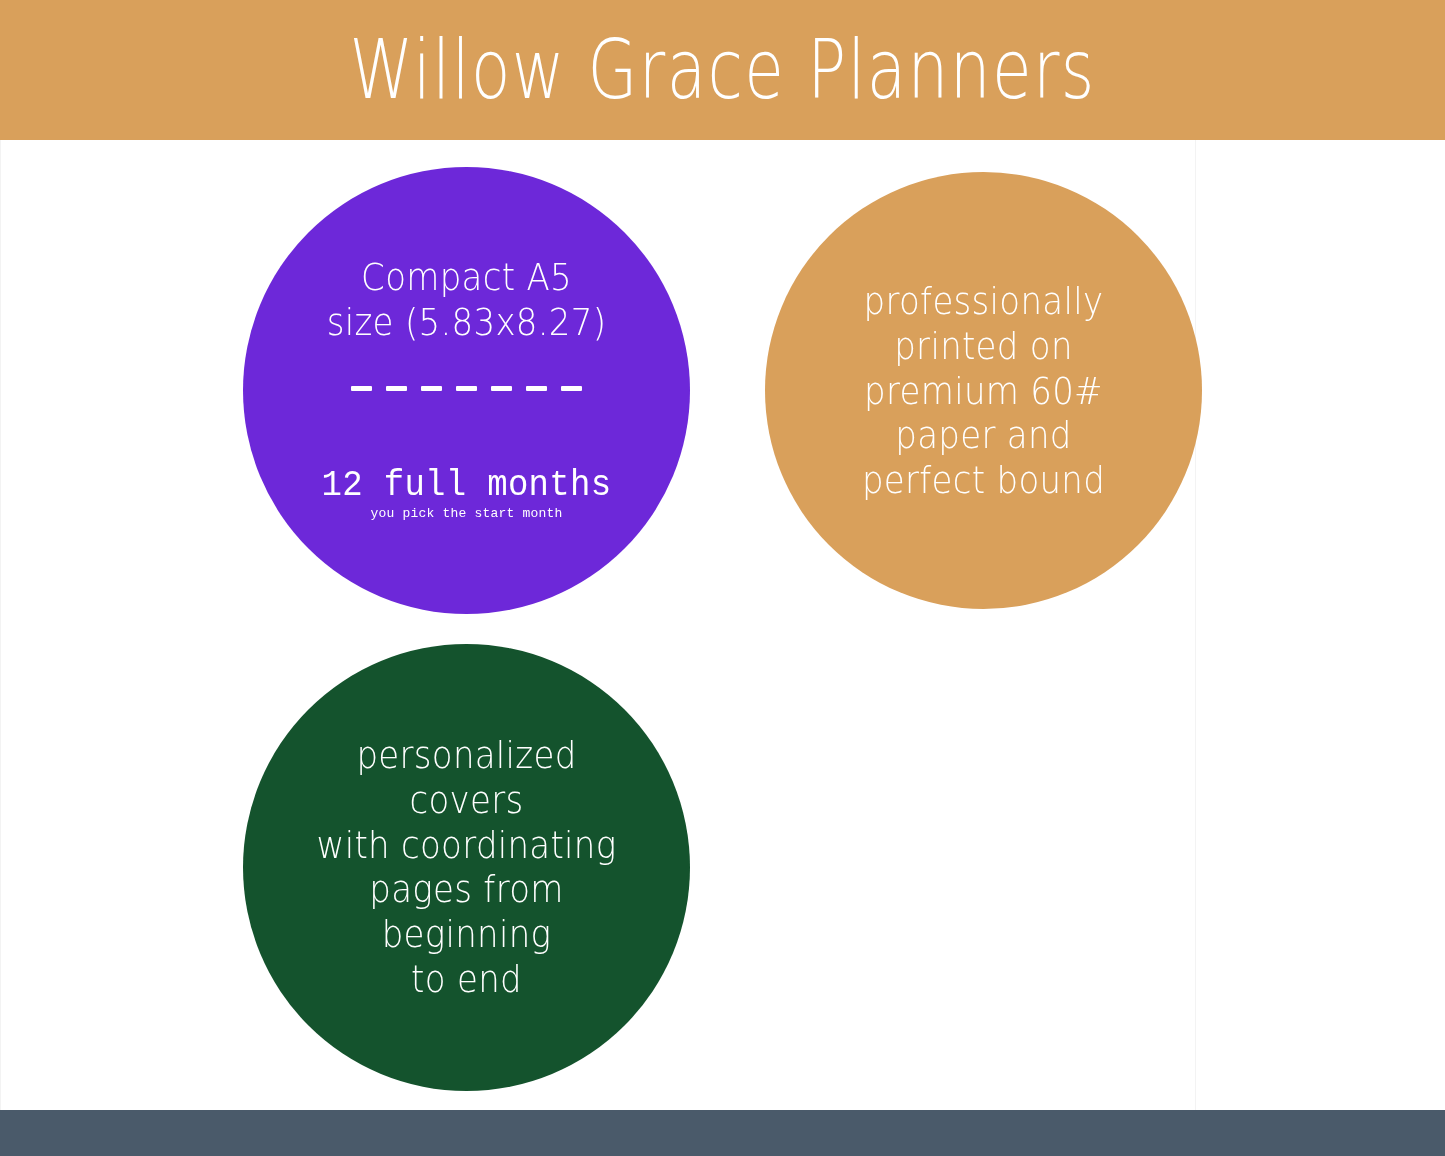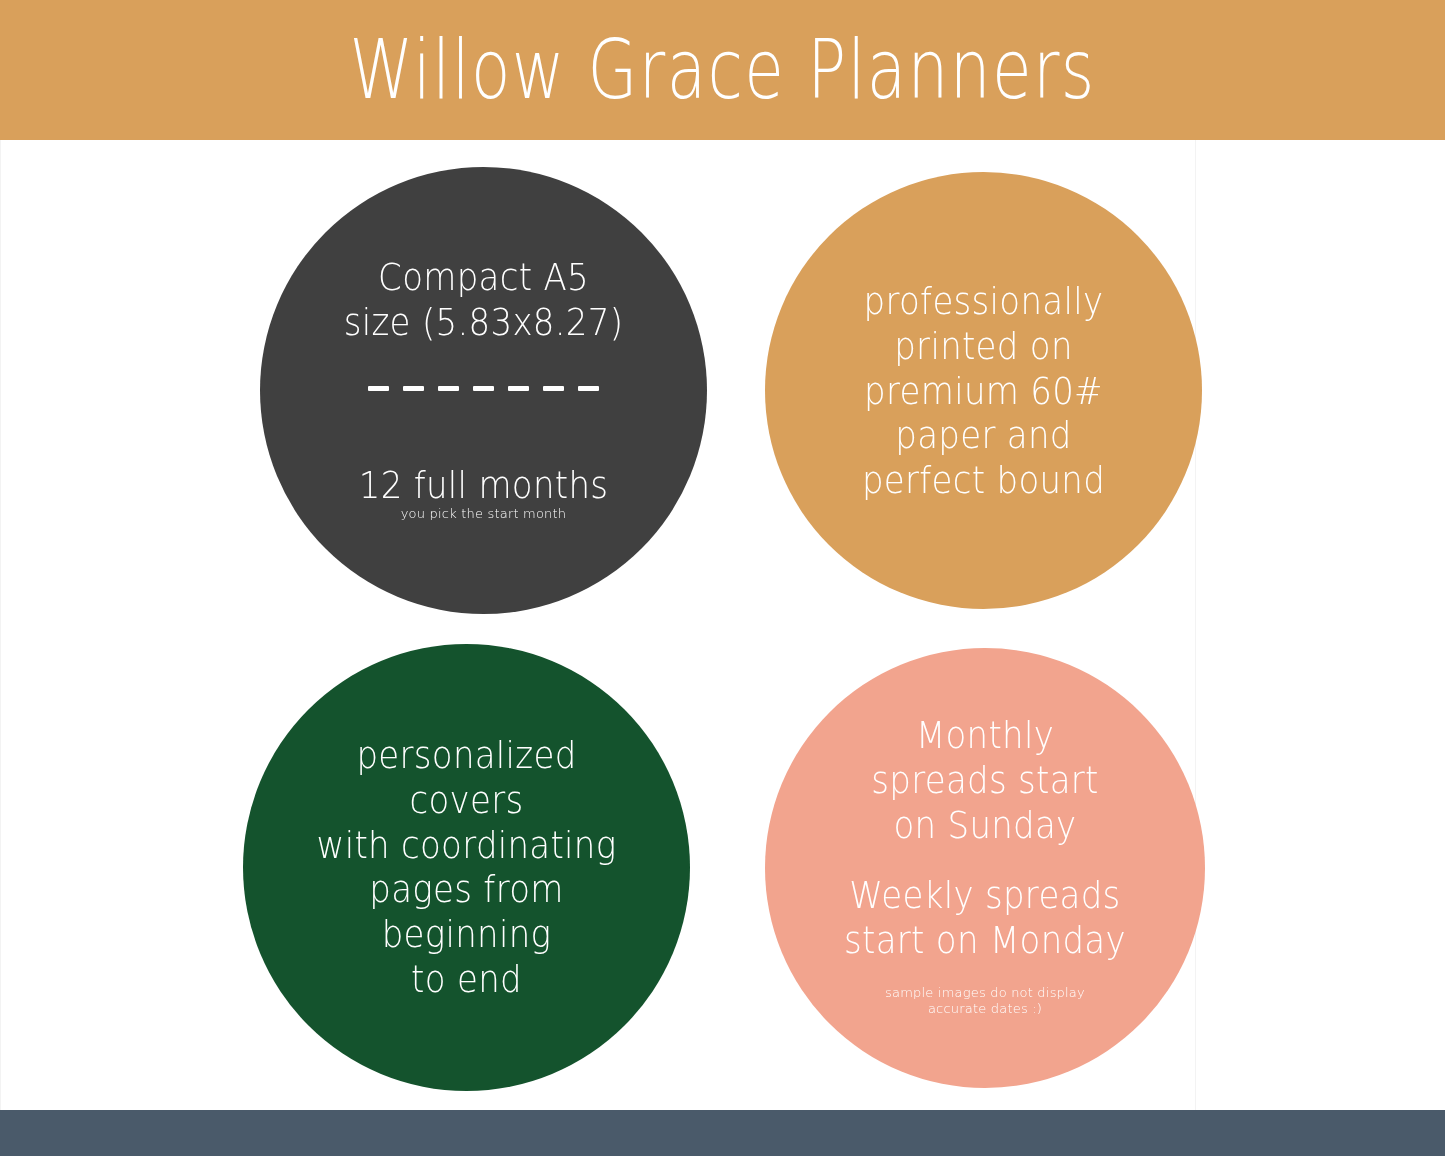--- a/index.html
+++ b/index.html
@@ -63,25 +63,25 @@
     justify-content: center;
     box-sizing: border-box;
     color: #ffffff;
     text-align: center;
     font-family: "DejaVu Sans", sans-serif;
     font-weight: 300;
   }
 
   
   .circle-green {
-    left: 260px;
+    left: 243px;
     top: 27px;
     width: 447px;
     height: 447px;
-    background: #404040;
+    background: #6d28d9;
     padding: 34px 42px;
   }
 
   
   .circle-gold {
     left: 765px;
     top: 32px;
     width: 437px;
     height: 437px;
     background: #d9a05b;
@@ -116,21 +116,21 @@
     transform: scaleY(1.1);
     transform-origin: center center;
   }
   .txt-tiny {
     font-size: 13px;
     line-height: 1.25;
     letter-spacing: 0.2px;
   }
 
   .green-top   { margin-bottom: 0; }
-  .green-bot   { margin-top: 16px; }
+  .green-bot   { margin-top: 16px; font-family: Liberation Mono, monospace; }
 
   
   .dash-divider {
     display: flex;
     gap: 14px;
     justify-content: center;
     align-items: center;
     margin: 46px 0 58px 0;
   }
   .dash-divider .dash {
@@ -214,37 +214,18 @@
       <div class="txt">
         <div>personalized</div>
         <div>covers</div>
         <div>with coordinating</div>
         <div>pages from</div>
         <div>beginning</div>
         <div>to end</div>
       </div>
     </div>
 
-    <div class="circle circle-salmon">
-      <div class="txt">
-        <div>Monthly</div>
-        <div>spreads start</div>
-        <div>on Sunday</div>
-      </div>
-
-      <div class="gap-line"></div>
-
-      <div class="txt">
-        <div>Weekly spreads</div>
-        <div>start on Monday</div>
-      </div>
-
-      <div class="txt-tiny" style="margin-top:26px;">
-        <div>sample images do not display</div>
-        <div>accurate dates :)</div>
-      </div>
-    </div>
 
   </div>
 
   <div class="footer-bar"></div>
 
 </div>
 
 </body></html>

